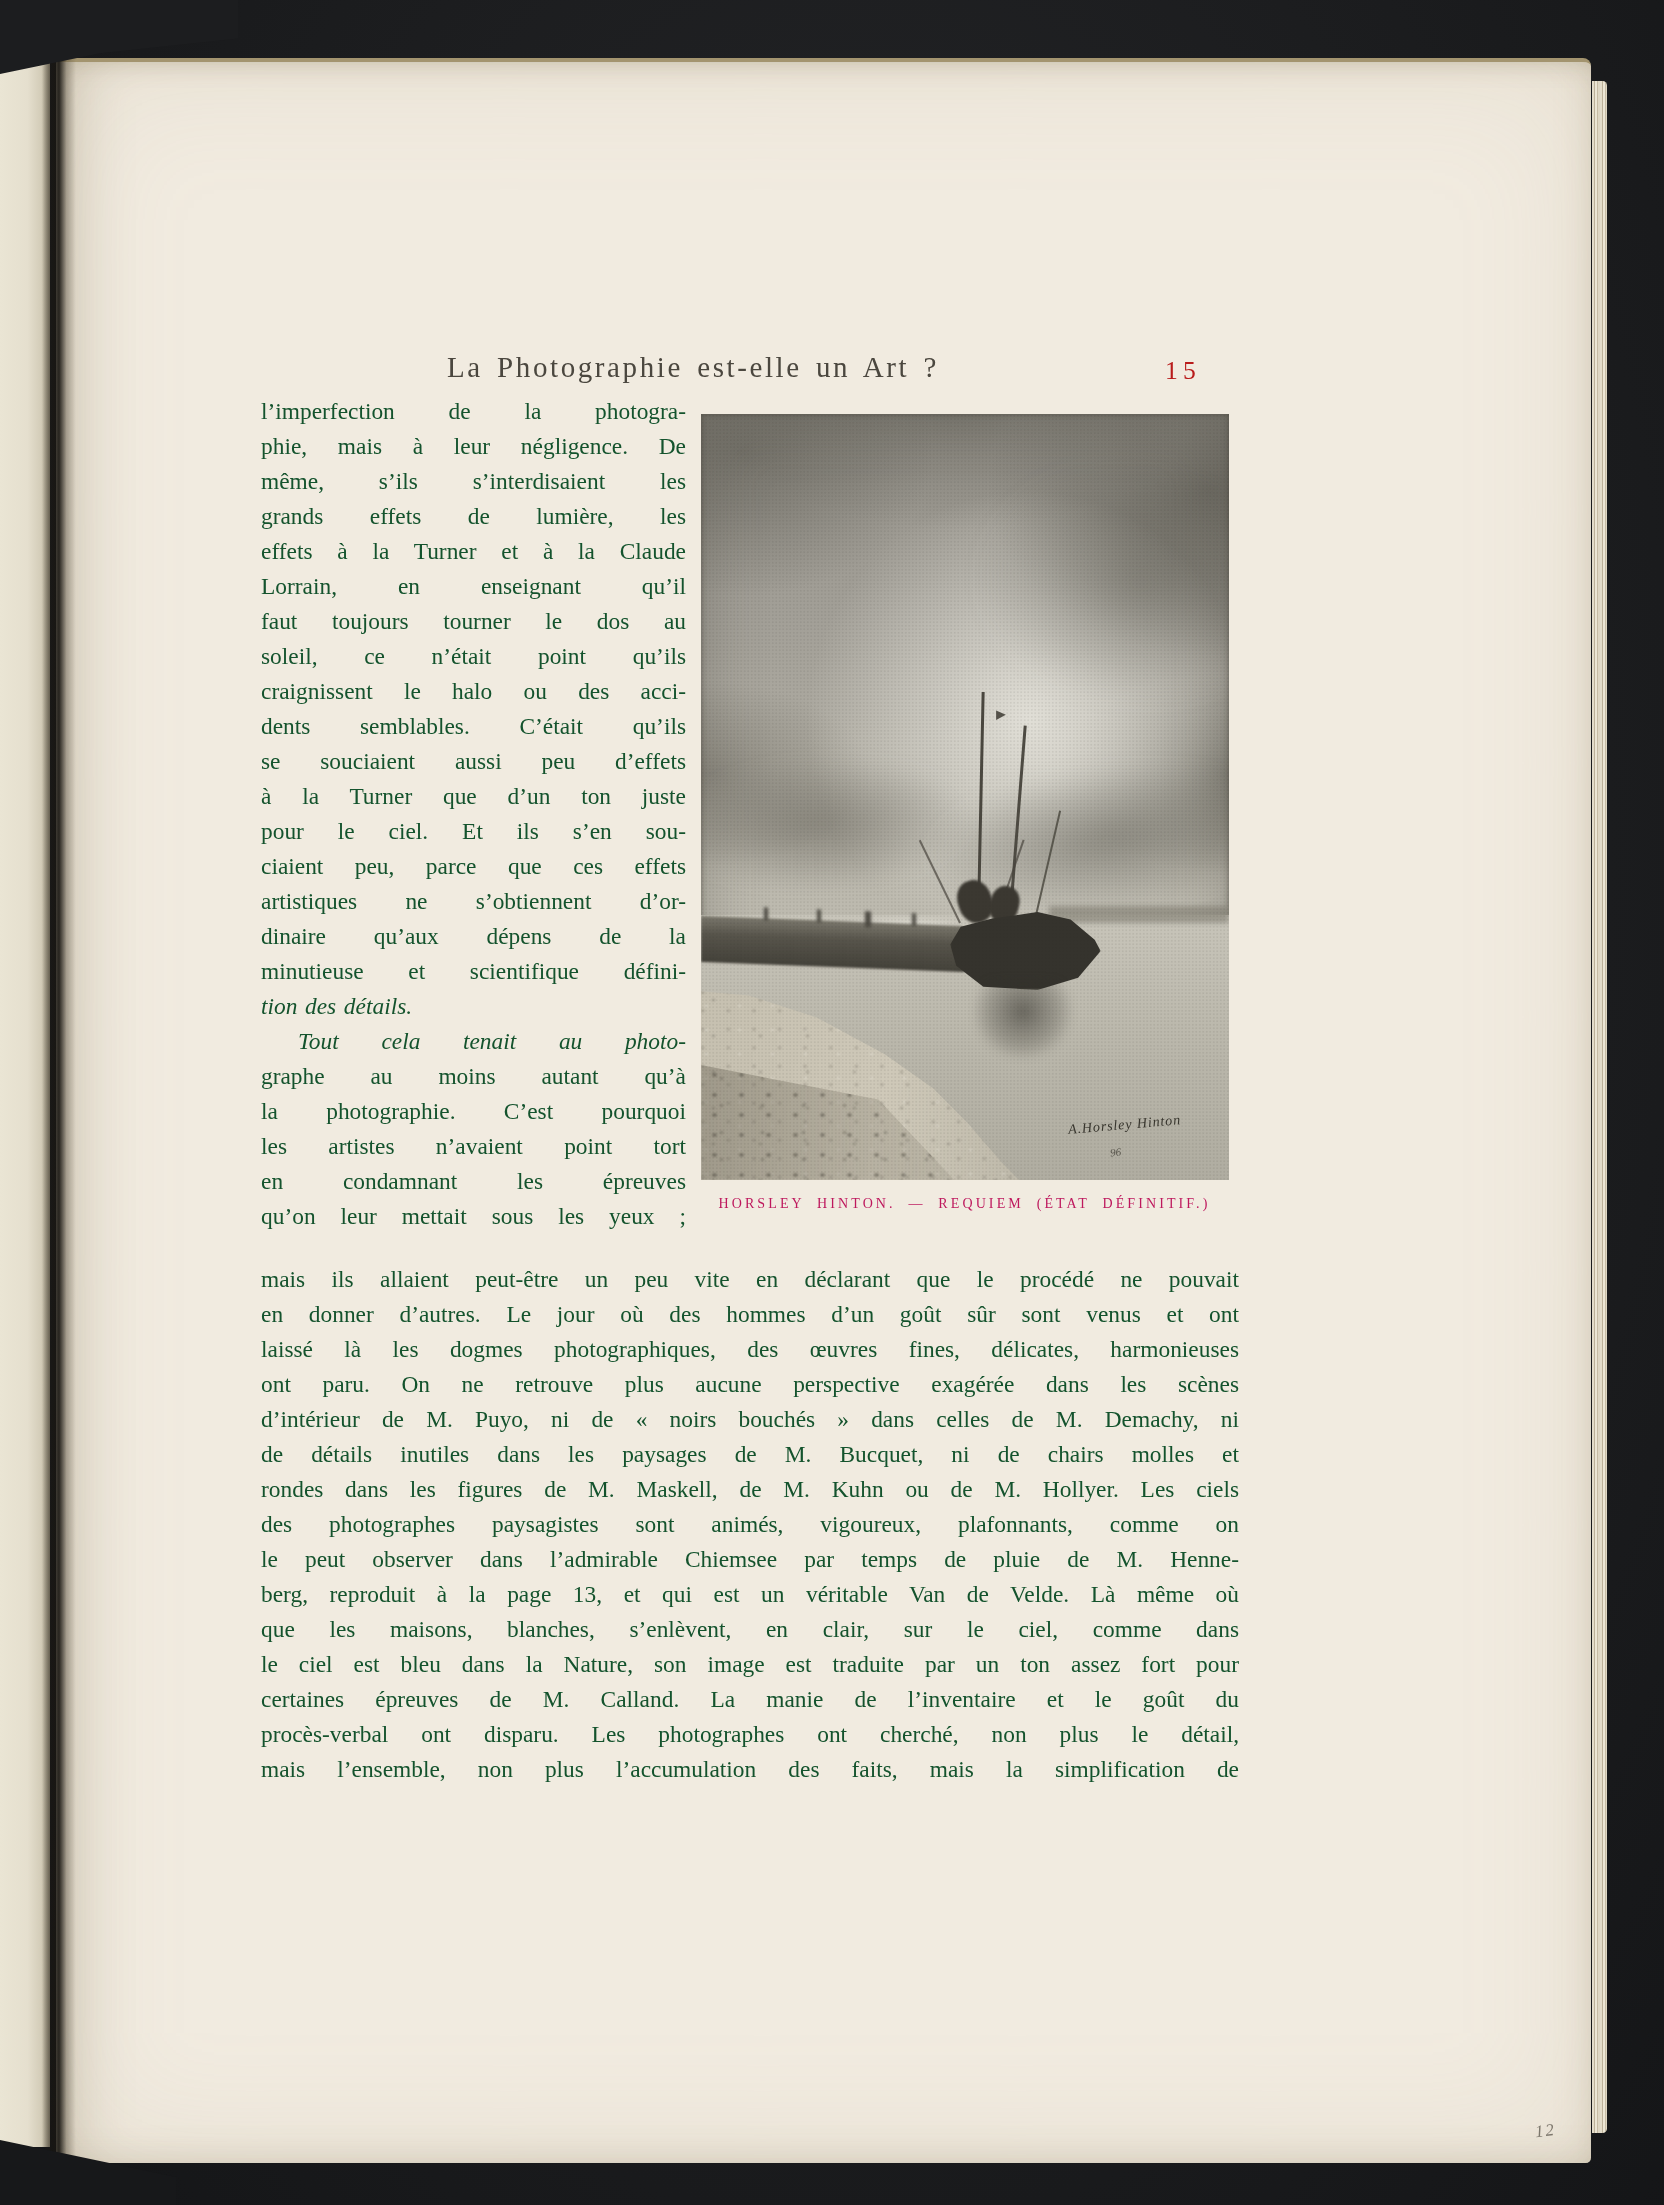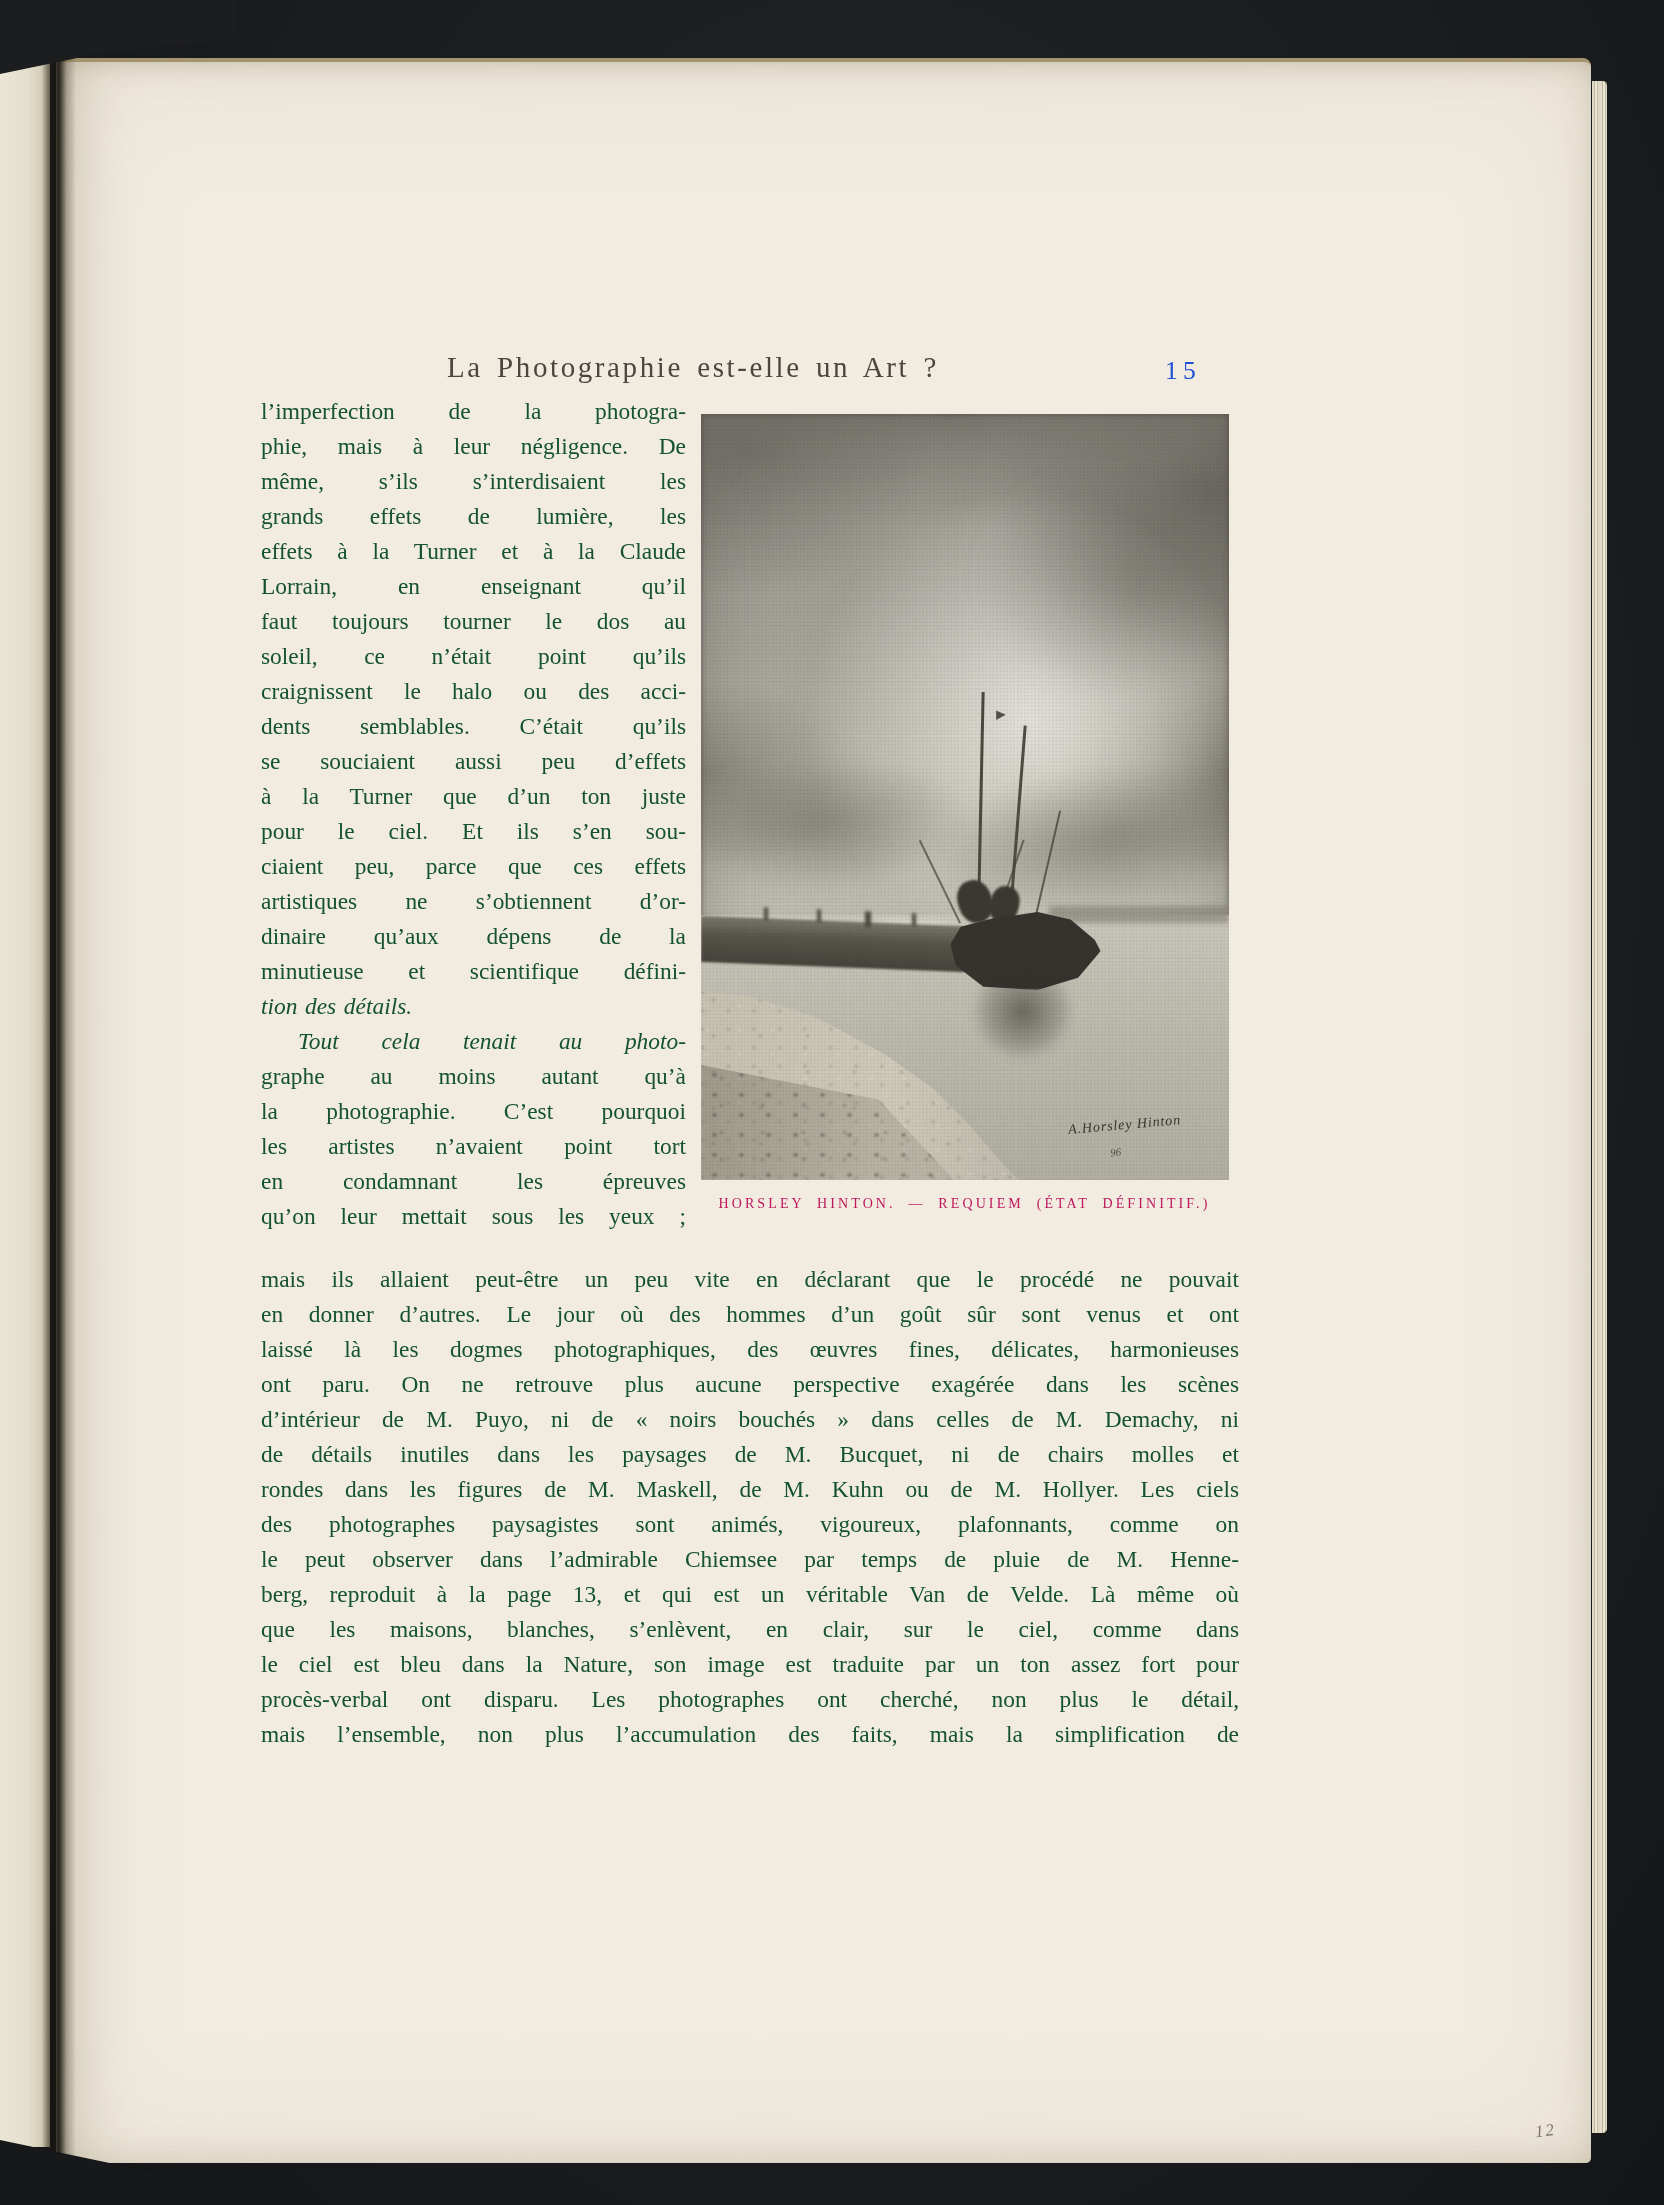--- a/index.html
+++ b/index.html
@@ -45,21 +45,21 @@
     clip-path:polygon(0 12%,100% 62%,100% 100%,0 100%);
   }
   
   .running-header{
     position:absolute;left:212px;top:351px;width:962px;z-index:4;
     text-align:center;font-size:29px;color:#4b473f;
     letter-spacing:2.6px;word-spacing:4.4px;
   }
   .page-number{
     position:absolute;left:1165px;top:356px;z-index:4;
-    font-size:25.6px;letter-spacing:5.3px;color:#1d4ed8;
+    font-size:25.6px;letter-spacing:5.3px;color:#b91c1c;
   }
   .text-block{position:absolute;z-index:4;color:#14532d;}
   .left-column{left:261px;top:394px;width:425px;}
   .body-text{left:261px;top:1262px;width:978px;}
   .tline{
     line-height:35px;font-size:23.4px;
     text-align:justify;text-align-last:justify;
     word-spacing:1.8px;white-space:normal;height:35px;overflow:visible;
   }
   .tline.par-end{text-align-last:left;font-style:italic;}
@@ -232,20 +232,21 @@
     <div class="tline"><span>laissé là les dogmes photographiques, des œuvres fines, délicates, harmonieuses</span></div>
     <div class="tline"><span>ont paru. On ne retrouve plus aucune perspective exagérée dans les scènes</span></div>
     <div class="tline"><span>d’intérieur de M. Puyo, ni de « noirs bouchés » dans celles de M. Demachy, ni</span></div>
     <div class="tline"><span>de détails inutiles dans les paysages de M. Bucquet, ni de chairs molles et</span></div>
     <div class="tline"><span>rondes dans les figures de M. Maskell, de M. Kuhn ou de M. Hollyer. Les ciels</span></div>
     <div class="tline"><span>des photographes paysagistes sont animés, vigoureux, plafonnants, comme on</span></div>
     <div class="tline"><span>le peut observer dans l’admirable </span><span class="it">Chiemsee par temps de pluie</span><span> de M. Henne-</span></div>
     <div class="tline"><span>berg, reproduit à la page 13, et qui est un véritable Van de Velde. Là même où</span></div>
     <div class="tline"><span>que les maisons, blanches, s’enlèvent, </span><span class="it">en clair</span><span>, sur le ciel, comme dans</span></div>
     <div class="tline"><span>le ciel est bleu dans la Nature, son image est traduite par un ton assez fort pour</span></div>
+    <div class="tline"><span>certaines épreuves de M. Calland. La manie de l’inventaire et le goût du</span></div>
     <div class="tline"><span>procès-verbal ont disparu. Les photographes ont cherché, non plus le détail,</span></div>
     <div class="tline"><span>mais l’ensemble, non plus l’accumulation des faits, mais la simplification de</span></div>
   </div>
 
 <div class="pencil-mark">12</div>
 
 <div class="corner-cloth-tl"></div>
 <div class="corner-cloth-bl"></div>
 
 

